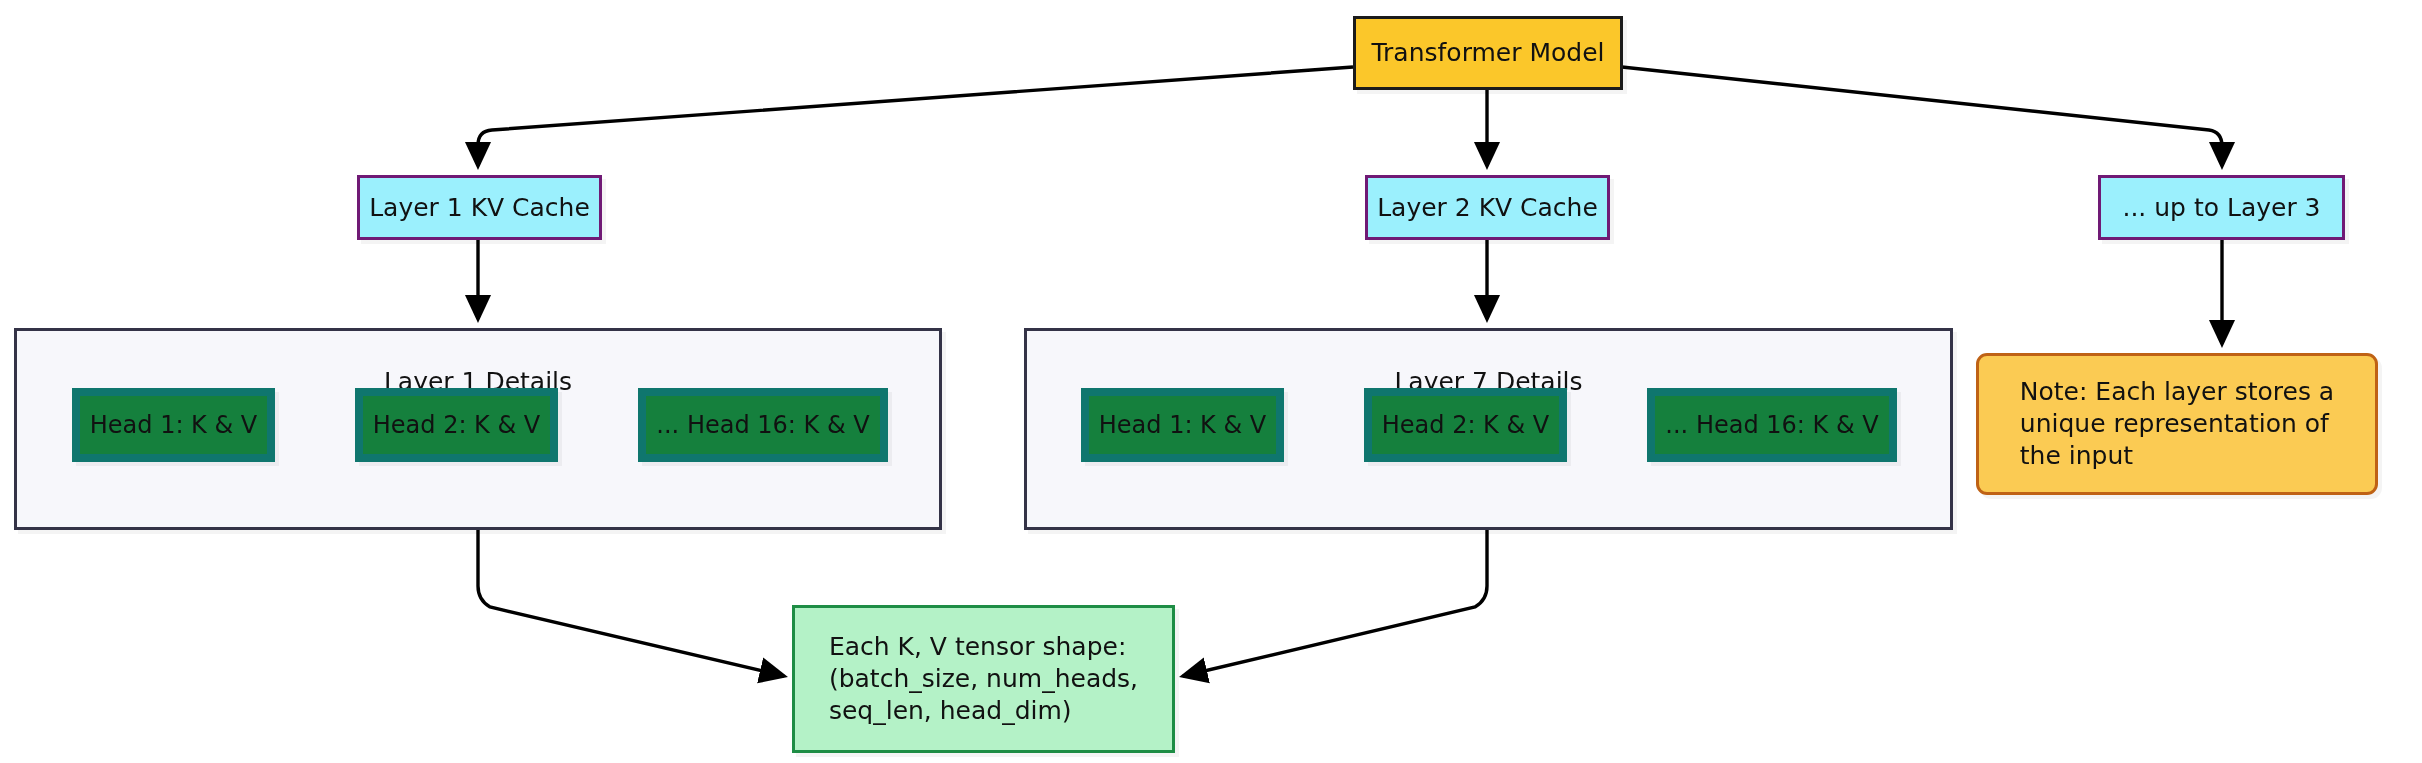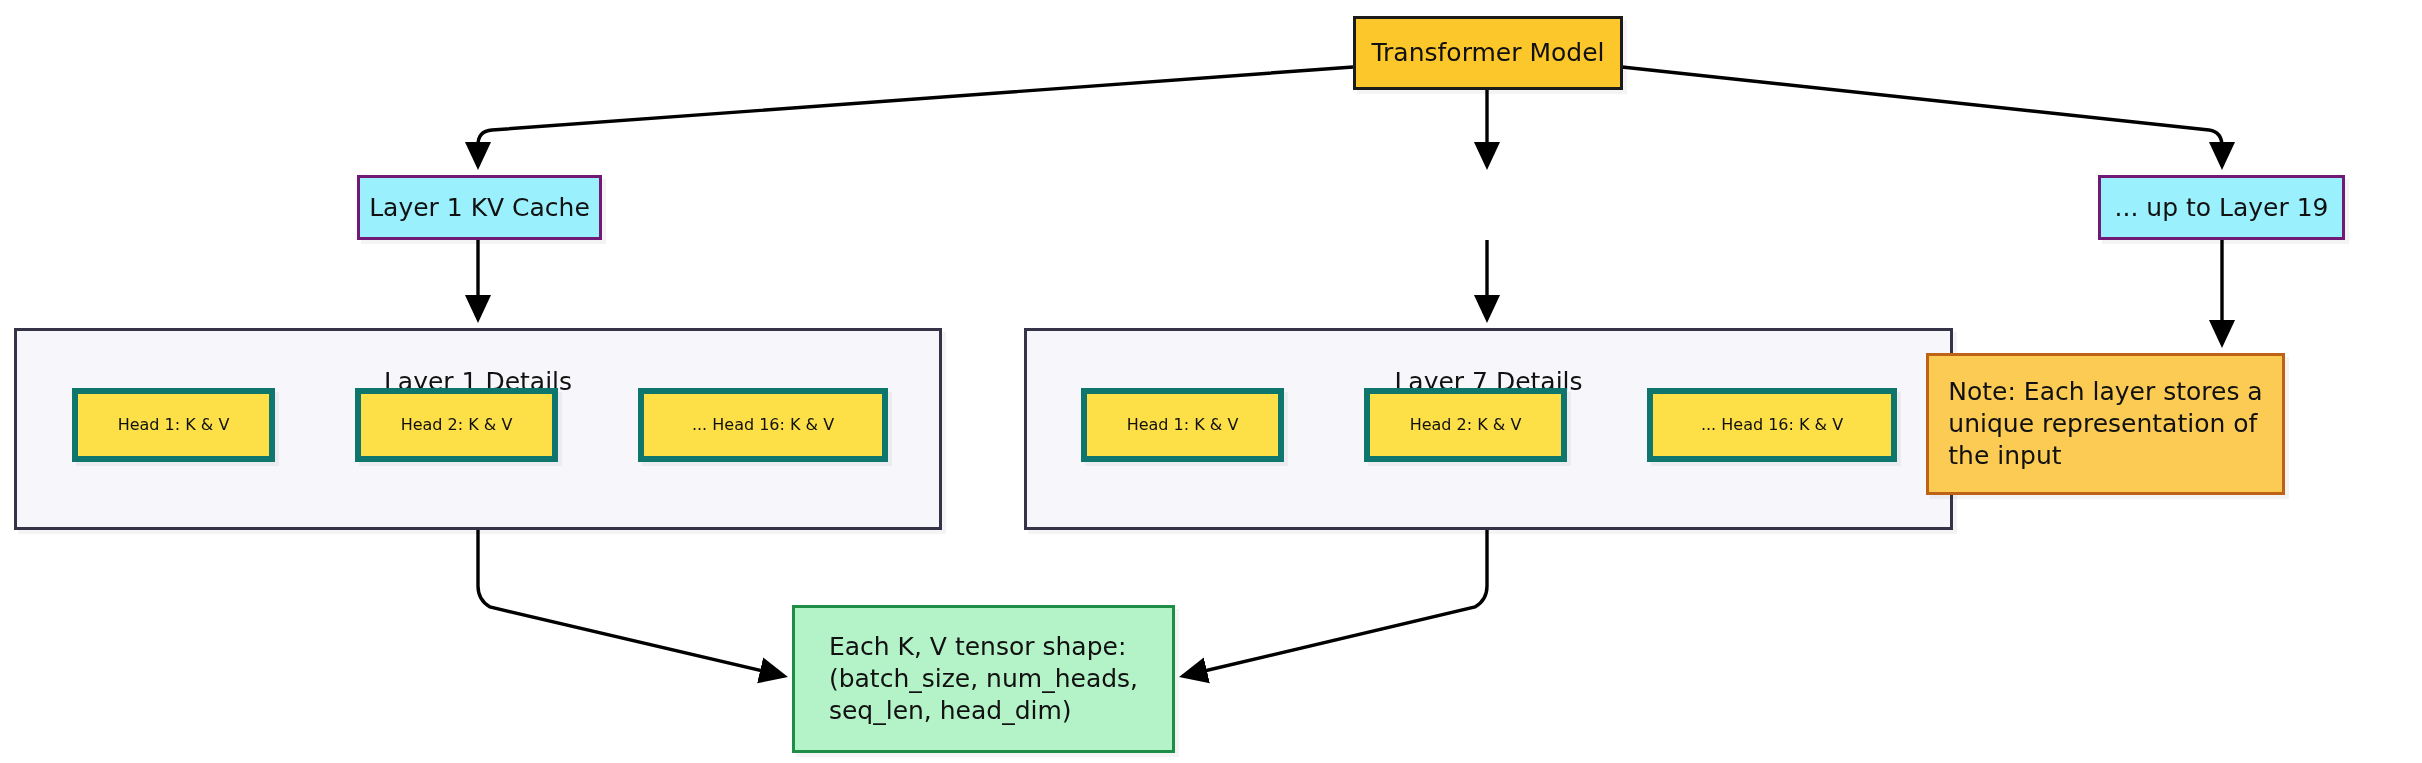--- a/index.html
+++ b/index.html
@@ -69,24 +69,24 @@
     right: 0;
     top: 12px;
     text-align: center;
     font-size: 25px;
     color: #111111;
     margin-top: 24px;
   }
 
   
   .node-head {
-    background: #fde047;
-    border: 6px solid #0f766e;
+    background: #15803d;
+    border: 8px solid #0f766e;
     color: #111111;
-    font-size: 16px;
+    font-size: 24px;
   }
 
   
   .node-note {
     background: #fbcb53;
     border: 3px solid #bf6215;
     color: #111111;
     font-size: 25px;
     padding: 0 14px;
   }
@@ -129,38 +129,39 @@
       <path d="M478,530 L478,586 Q478,600 490,607 L784,676"></path>
 
       <path d="M1487,530 L1487,586 Q1487,600 1475,607 L1183,676"></path>
     </g>
   </svg>
 
   <div class="node node-root" style="left:1353px; top:16px; width:270px; height:74px;">Transformer Model</div>
 
   <div class="node node-cache" style="left:357px; top:175px; width:245px; height:65px;">Layer 1 KV Cache</div>
 
+  <div class="node node-cache" style="left:1365px; top:175px; width:245px; height:65px;">Layer 2 KV Cache</div>
 
-  <div class="node node-cache" style="left:2098px; top:175px; width:247px; height:65px;">... up to Layer 19</div>
+  <div class="node node-cache" style="left:2098px; top:175px; width:247px; height:65px;">... up to Layer 3</div>
 
   <div class="subgraph" style="left:14px; top:328px; width:928px; height:202px;">
     <div class="subgraph-title">Layer 1 Details</div>
   </div>
   <div class="node node-head" style="left:72px; top:388px; width:203px; height:74px;">Head 1: K &amp; V</div>
   <div class="node node-head" style="left:355px; top:388px; width:203px; height:74px;">Head 2: K &amp; V</div>
   <div class="node node-head" style="left:638px; top:388px; width:250px; height:74px;">... Head 16: K &amp; V</div>
 
   <div class="subgraph" style="left:1024px; top:328px; width:929px; height:202px;">
     <div class="subgraph-title">Layer 7 Details</div>
   </div>
   <div class="node node-head" style="left:1081px; top:388px; width:203px; height:74px;">Head 1: K &amp; V</div>
   <div class="node node-head" style="left:1364px; top:388px; width:203px; height:74px;">Head 2: K &amp; V</div>
   <div class="node node-head" style="left:1647px; top:388px; width:250px; height:74px;">... Head 16: K &amp; V</div>
 
-  <div class="node node-note" style="left:1926px; top:353px; width:359px; height:142px;">Note: Each layer stores a
+  <div class="node node-note" style="left:1976px; top:353px; width:402px; height:142px;border-radius:11px;">Note: Each layer stores a
 unique representation of
 the input</div>
 
   <div class="node node-tensor" style="left:792px; top:605px; width:383px; height:148px;">Each K, V tensor shape:
 (batch_size, num_heads,
 seq_len, head_dim)</div>
 
 </div>
 
 </body></html>

